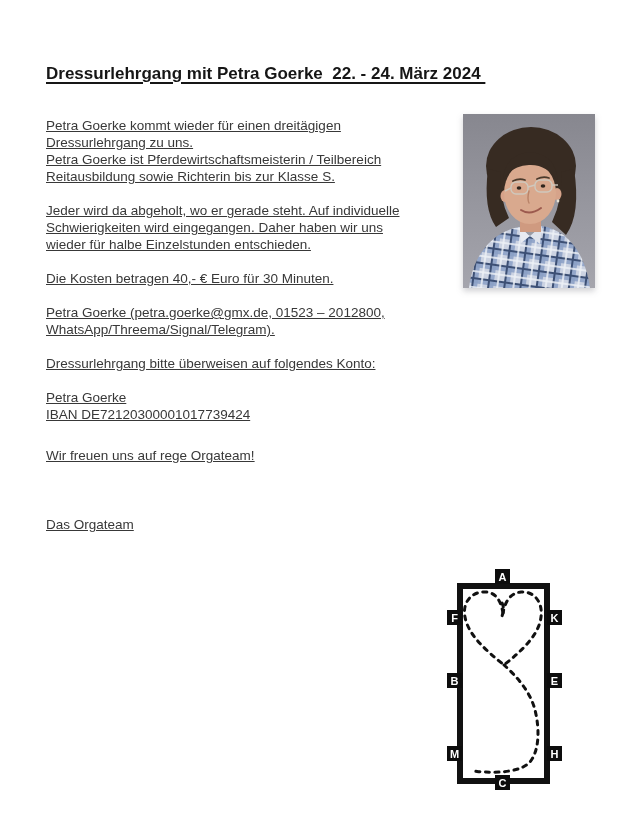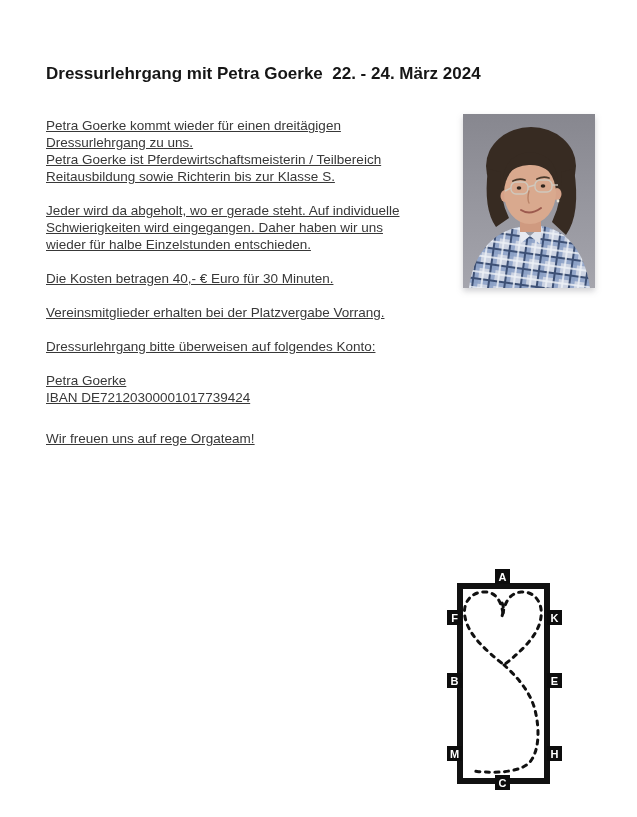--- a/index.html
+++ b/index.html
@@ -21,20 +21,21 @@
     left: 46px;
     top: 64px;
     width: 560px;
   }
   .title {
     margin: 0;
     font-size: 17px;
     line-height: 20px;
     font-weight: bold;
     color: #161616;
+    text-decoration: underline;
     text-decoration-thickness: 1.5px;
     text-underline-offset: 3px;
     white-space: pre;
   }
   .para {
     margin: 17px 0 0 0;
     font-size: 13.5px;
     line-height: 17px;
     white-space: pre-wrap;
     text-decoration: underline;
@@ -80,25 +81,27 @@
   <div class="content">
     <h1 class="title">Dressurlehrgang mit Petra Goerke  22. - 24. März 2024 </h1>
     <p class="para first">Petra Goerke kommt wieder für einen dreitägigen
 Dressurlehrgang zu uns.
 Petra Goerke ist Pferdewirtschaftsmeisterin / Teilbereich
 Reitausbildung sowie Richterin bis zur Klasse S.</p>
     <p class="para">Jeder wird da abgeholt, wo er gerade steht. Auf individuelle
 Schwierigkeiten wird eingegangen. Daher haben wir uns
 wieder für halbe Einzelstunden entschieden.</p>
     <p class="para">Die Kosten betragen 40,- € Euro für 30 Minuten.</p>
-    <p class="para">Vereinsmitglieder erhalten bei der Platzvergabe Vorrang.</p>
+    <p class="para">Petra Goerke (petra.goerke@gmx.de, 01523 – 2012800,
+WhatsApp/Threema/Signal/Telegram).</p>
     <p class="para">Dressurlehrgang bitte überweisen auf folgendes Konto:</p>
     <p class="para">Petra Goerke
 IBAN DE72120300001017739424</p>
     <p class="para closing">Wir freuen uns auf rege Orgateam!</p>
+    <p class="para signature">Das Orgateam</p>
   </div>
 
   <div class="photo" role="img" aria-label="Portrait photo of Petra Goerke">
     <svg width="132" height="174" viewBox="0 0 132 174" xmlns="http://www.w3.org/2000/svg">
       <defs>
         <linearGradient id="bgGrad" x1="0" y1="0" x2="0" y2="1">
           <stop offset="0" stop-color="#87878f"></stop>
           <stop offset="1" stop-color="#a5a5ad"></stop>
         </linearGradient>
         <pattern id="plaid" width="16" height="16" patternUnits="userSpaceOnUse" patternTransform="rotate(8)">

